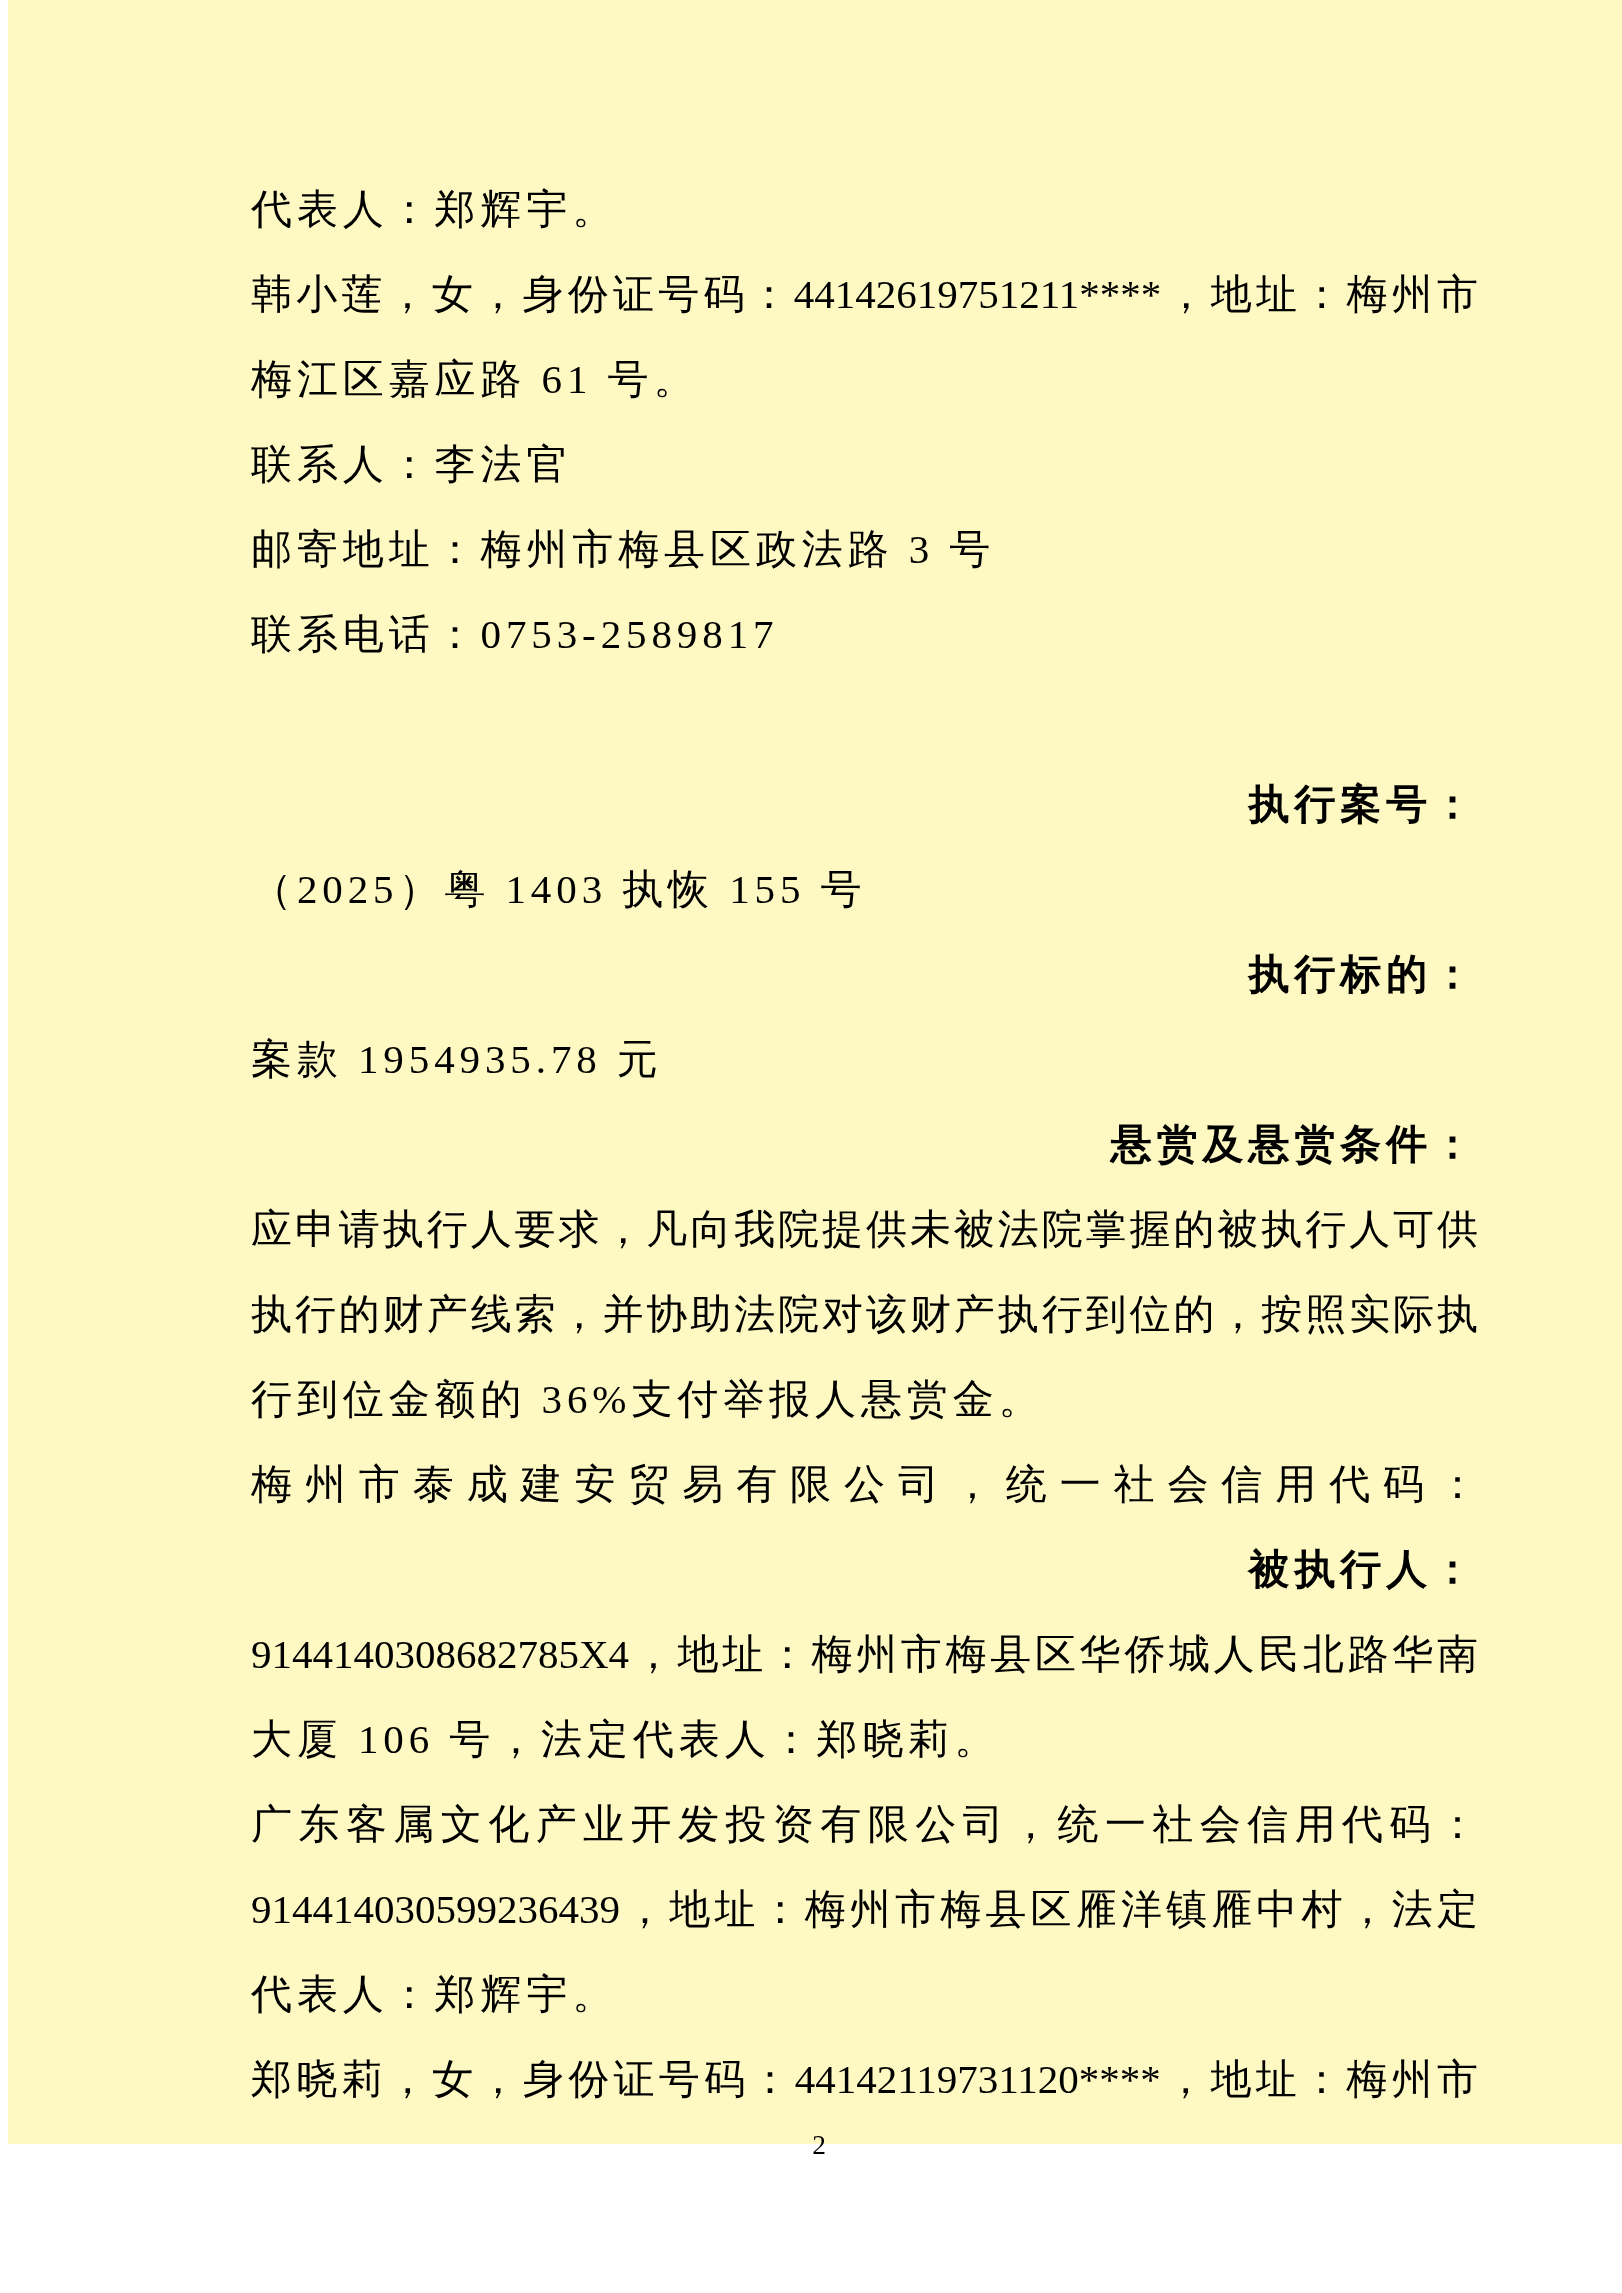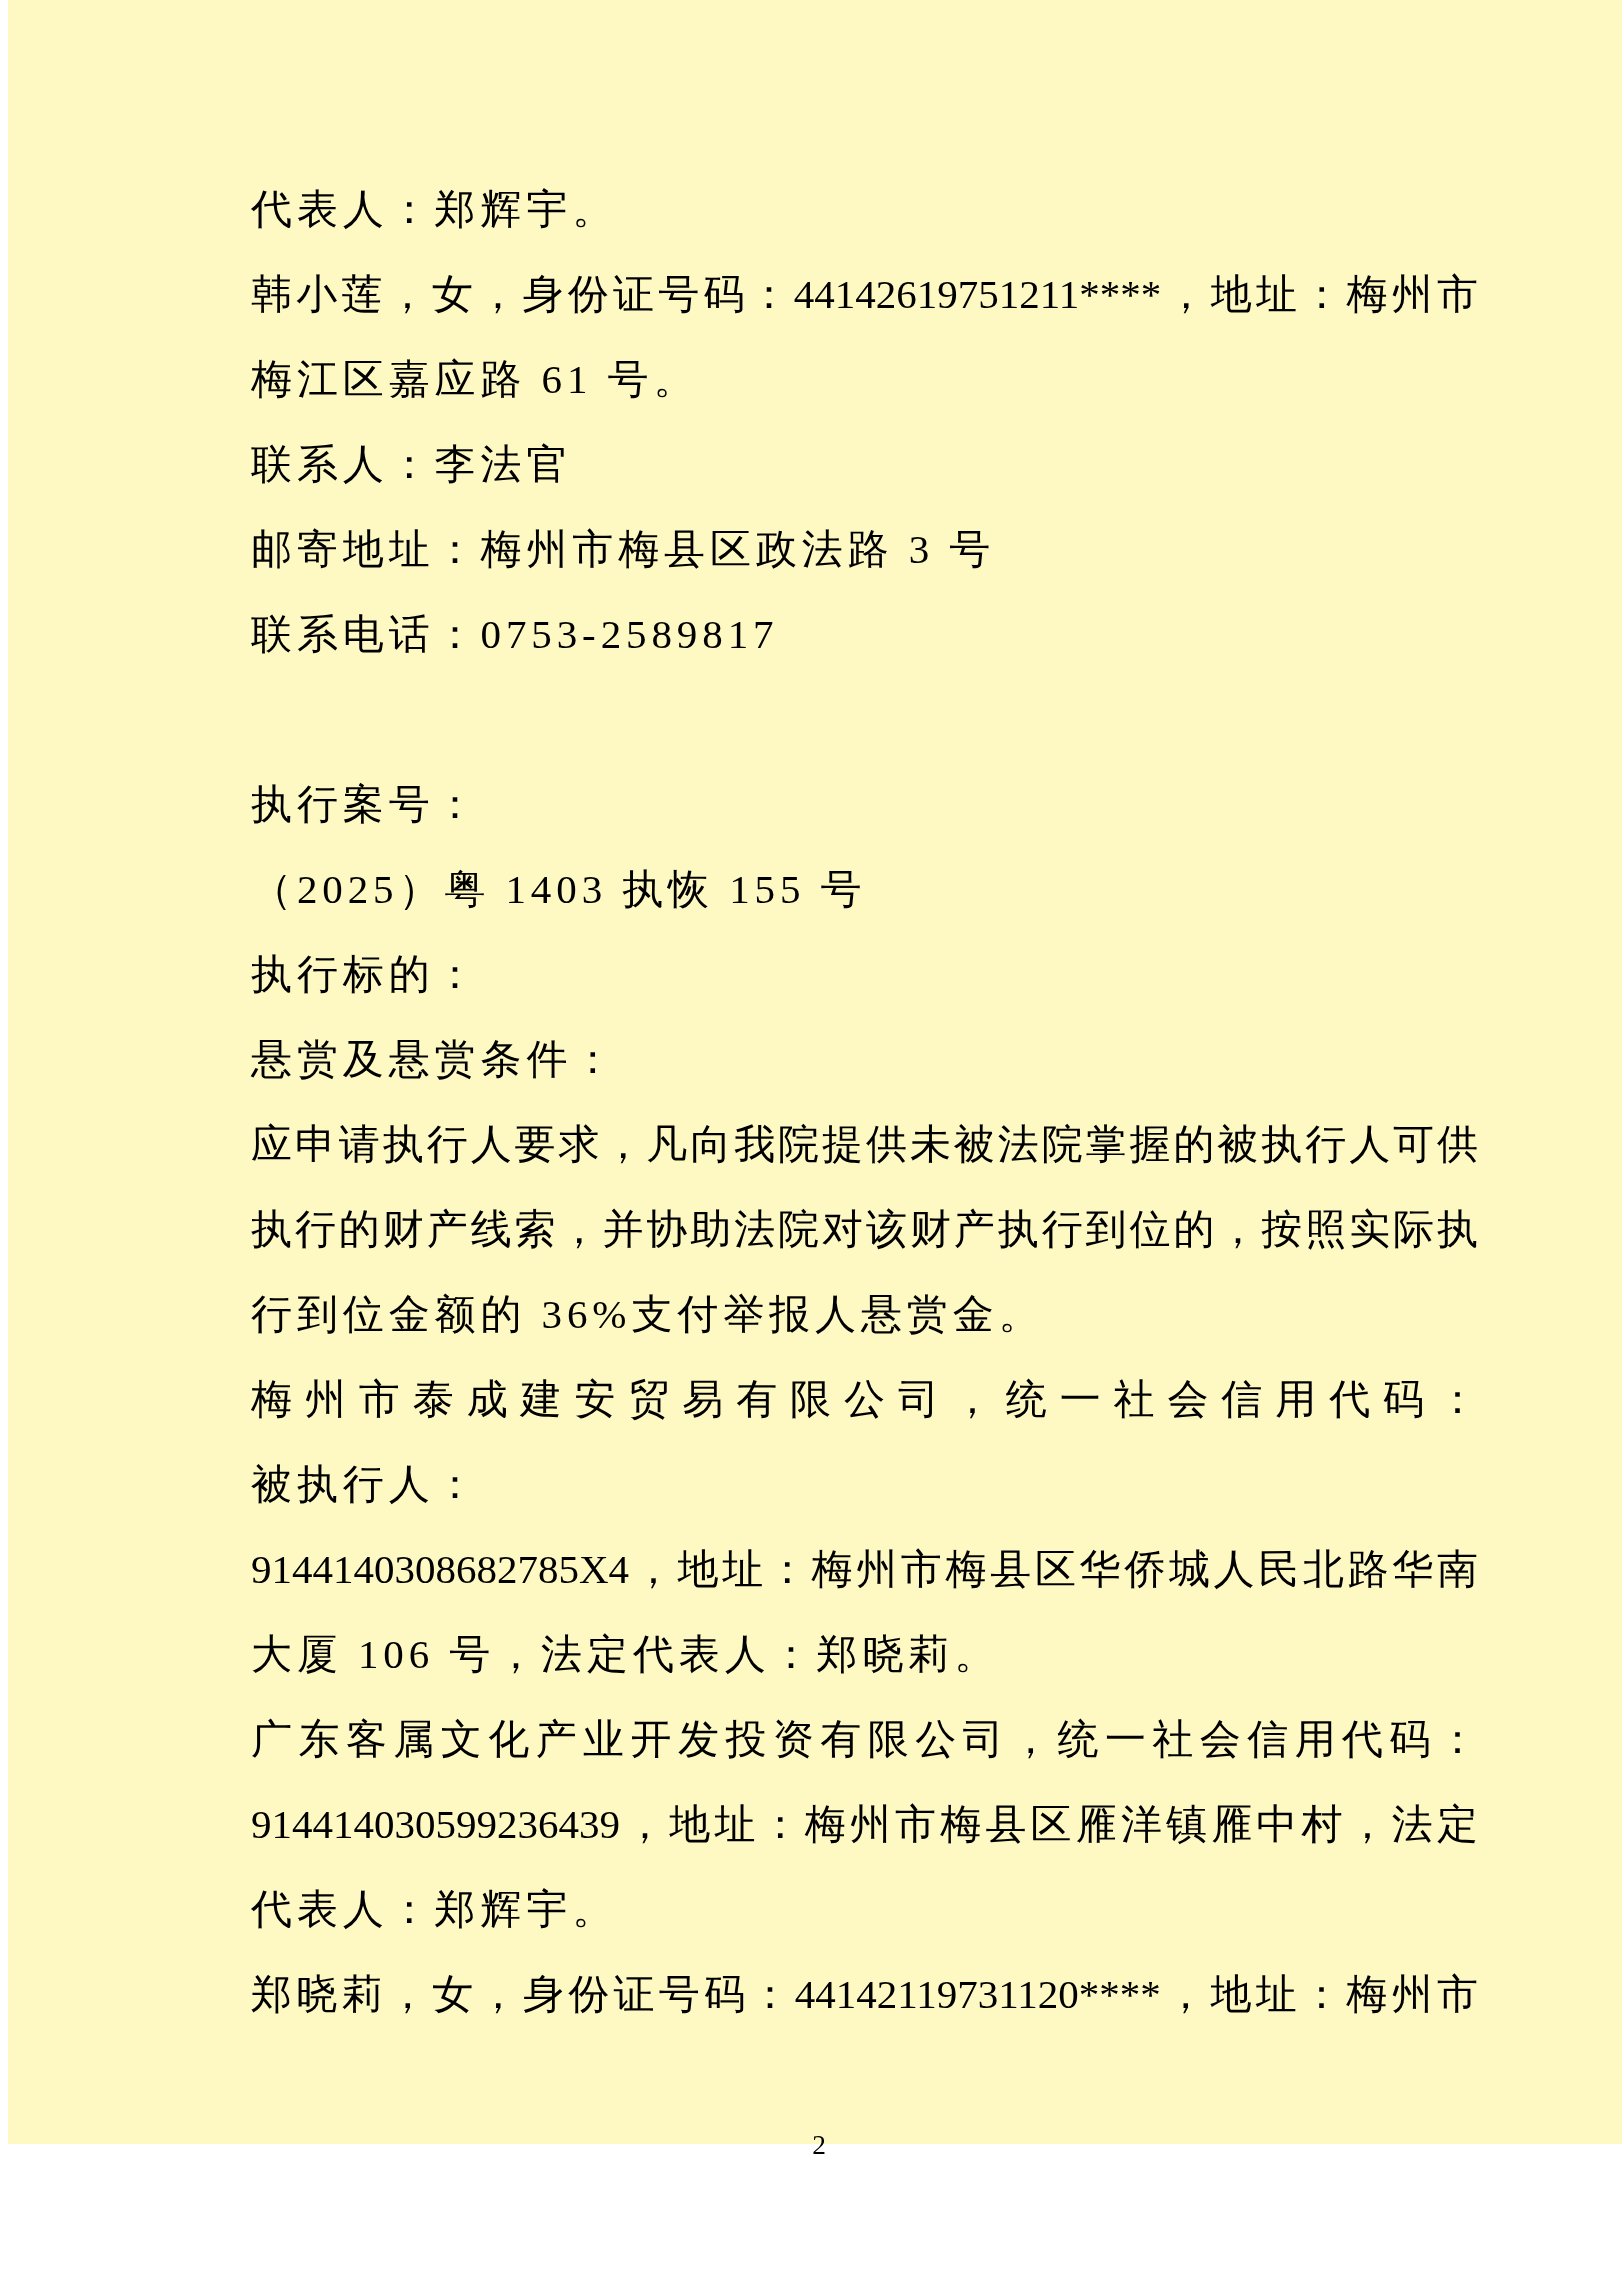--- a/index.html
+++ b/index.html
@@ -31,21 +31,22 @@
   }
   .line {
     height: 85px;
     line-height: 85px;
     font-size: 41px;
     letter-spacing: 4.9px;
     white-space: nowrap;
     text-align: left;
   }
   .line.bold {
-    font-weight: normal;
+    font-weight: bold;
+    text-align: right;
   }
   .line.fill {
     letter-spacing: 0;
     text-align: justify;
     text-align-last: justify;
     text-justify: inter-ideograph;
   }
   .line.blank {
     
   }
@@ -68,20 +69,21 @@
       <div class="line">代表人：郑辉宇。</div>
       <div class="line fill">韩小莲，女，身份证号码：44142619751211****，地址：梅州市</div>
       <div class="line">梅江区嘉应路 61 号。</div>
       <div class="line">联系人：李法官</div>
       <div class="line">邮寄地址：梅州市梅县区政法路 3 号</div>
       <div class="line">联系电话：0753-2589817</div>
       <div class="line blank"></div>
       <div class="line bold">执行案号：</div>
       <div class="line">（2025）粤 1403 执恢 155 号</div>
       <div class="line bold">执行标的：</div>
+      <div class="line">案款 1954935.78 元</div>
       <div class="line bold">悬赏及悬赏条件：</div>
       <div class="line fill">应申请执行人要求，凡向我院提供未被法院掌握的被执行人可供</div>
       <div class="line fill">执行的财产线索，并协助法院对该财产执行到位的，按照实际执</div>
       <div class="line">行到位金额的 36%支付举报人悬赏金。</div>
       <div class="line fill">梅州市泰成建安贸易有限公司，统一社会信用代码：</div>
       <div class="line bold">被执行人：</div>
       <div class="line fill">9144140308682785X4，地址：梅州市梅县区华侨城人民北路华南</div>
       <div class="line">大厦 106 号，法定代表人：郑晓莉。</div>
       <div class="line fill">广东客属文化产业开发投资有限公司，统一社会信用代码：</div>
       <div class="line fill">914414030599236439，地址：梅州市梅县区雁洋镇雁中村，法定</div>

